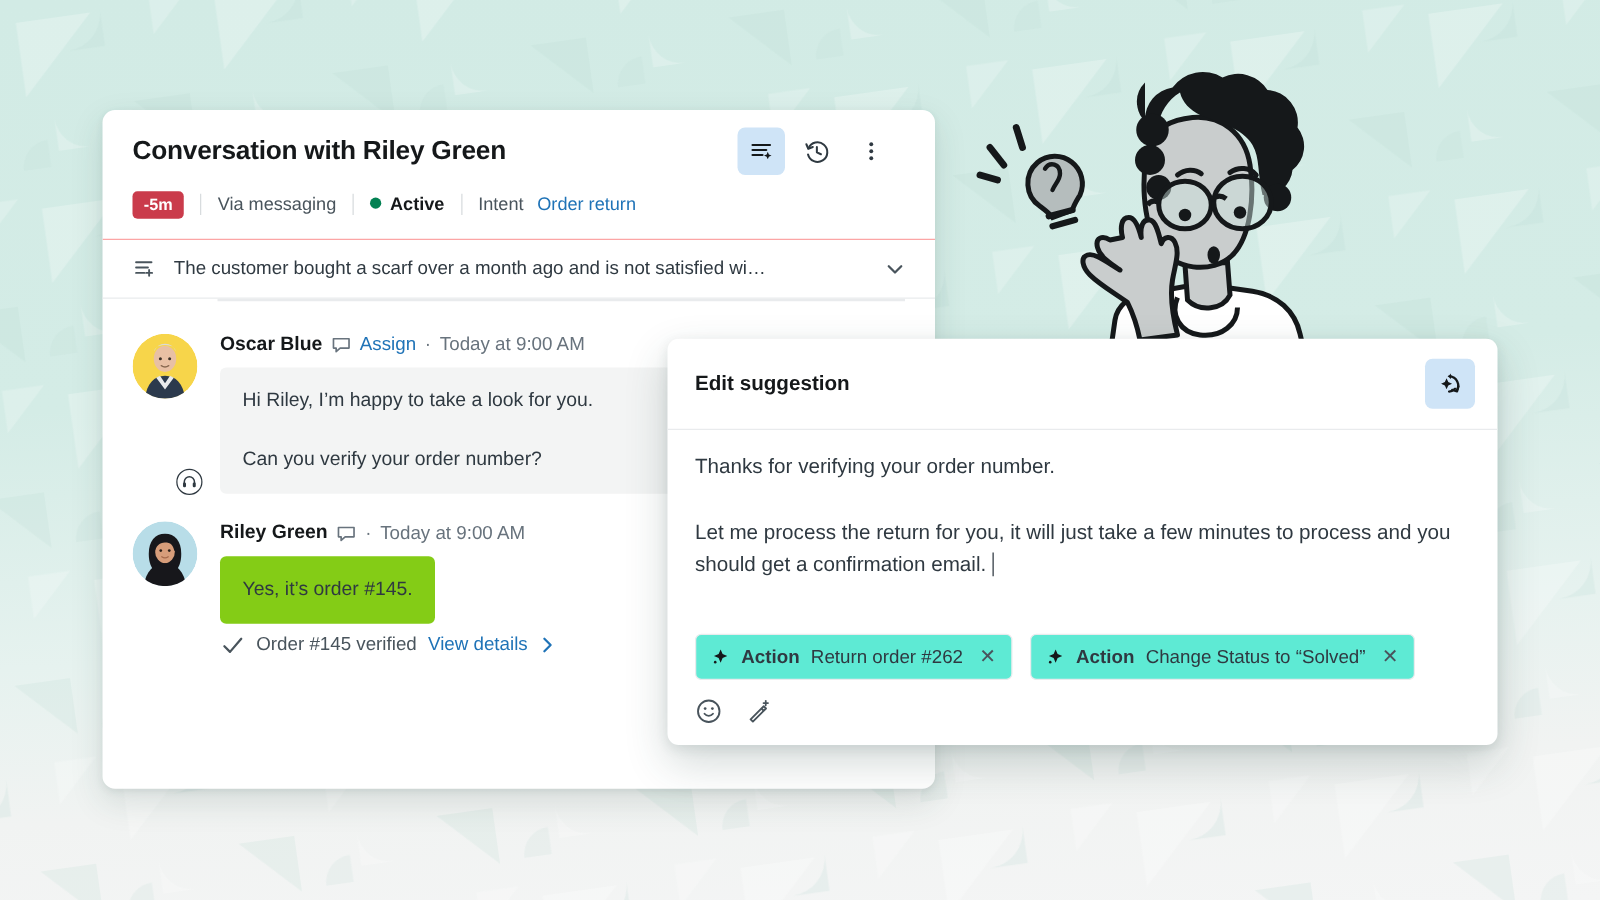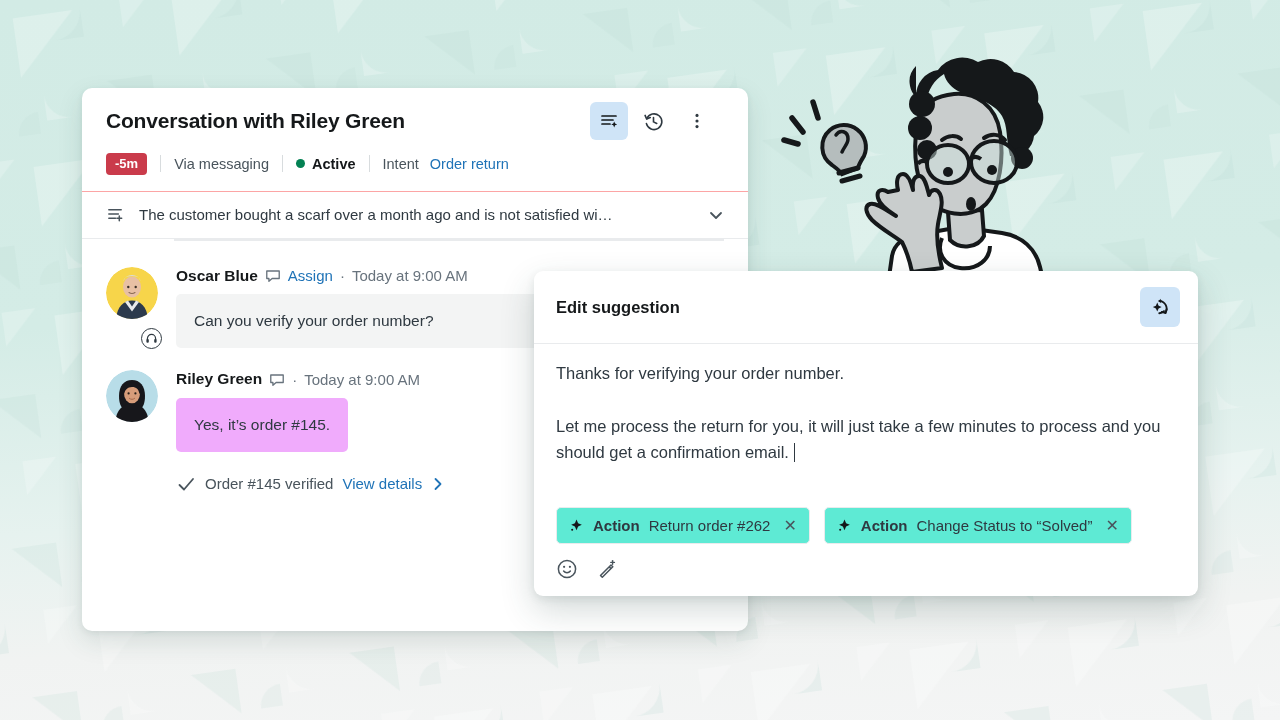--- a/index.html
+++ b/index.html
@@ -107,25 +107,25 @@
   .author { font-weight: bold; color: #15181a; font-size: 15.5px; }
   .dot-sep { color: #68737d; }
   .bubble {
     margin-top: 9px; border-radius: 5px; padding: 15px 18px;
     font-size: 15.5px; color: #2f3941; line-height: 1.55;
     display: inline-block;
   }
   .bubble.agent { background: #f3f4f4; width: 420px; }
   .bubble.agent p { margin: 0; }
   .bubble.agent p + p { margin-top: 23px; }
-  .bubble.customer { background: #f0abfc; }
+  .bubble.customer { background: #84cc16; }
 
   .event-row {
     display: flex; align-items: center; gap: 9px;
-    margin-top: 22px; margin-left: 70px;
+    margin-top: 7px; margin-left: 70px;
     font-size: 15px; color: #49545c;
   }
 
   
   #edit-suggestion-dialog {
     position: absolute;
     left: 534px; top: 271px;
     width: 664px; height: 325px;
     background: #fff; border-radius: 9px;
     box-shadow: 0 14px 34px rgba(40,70,65,.20), 0 3px 9px rgba(40,70,65,.10);
@@ -348,20 +348,21 @@
           <div class="msg-head">
             <span class="author">Oscar Blue</span>
             <svg width="16" height="16" viewBox="0 0 18 18">
               <path d="M2 3.4 h14 v8.4 h-8 l-3.6 3.2 v-3.2 h-2.4 Z" fill="none" stroke="#68737d" stroke-width="1.5" stroke-linejoin="round"></path>
             </svg>
             <span class="link">Assign</span>
             <span class="dot-sep">·</span>
             <span>Today at 9:00 AM</span>
           </div>
           <div class="bubble agent">
+            <p>Hi Riley, I’m happy to take a look for you.</p>
             <p>Can you verify your order number?</p>
           </div>
         </div>
       </div>
 
       <div class="msg">
         <div class="avatar-wrap">
           <div class="avatar">
             <svg viewBox="0 0 52 52" width="52" height="52">
               <circle cx="26" cy="26" r="26" fill="#b8dde8"></circle>

